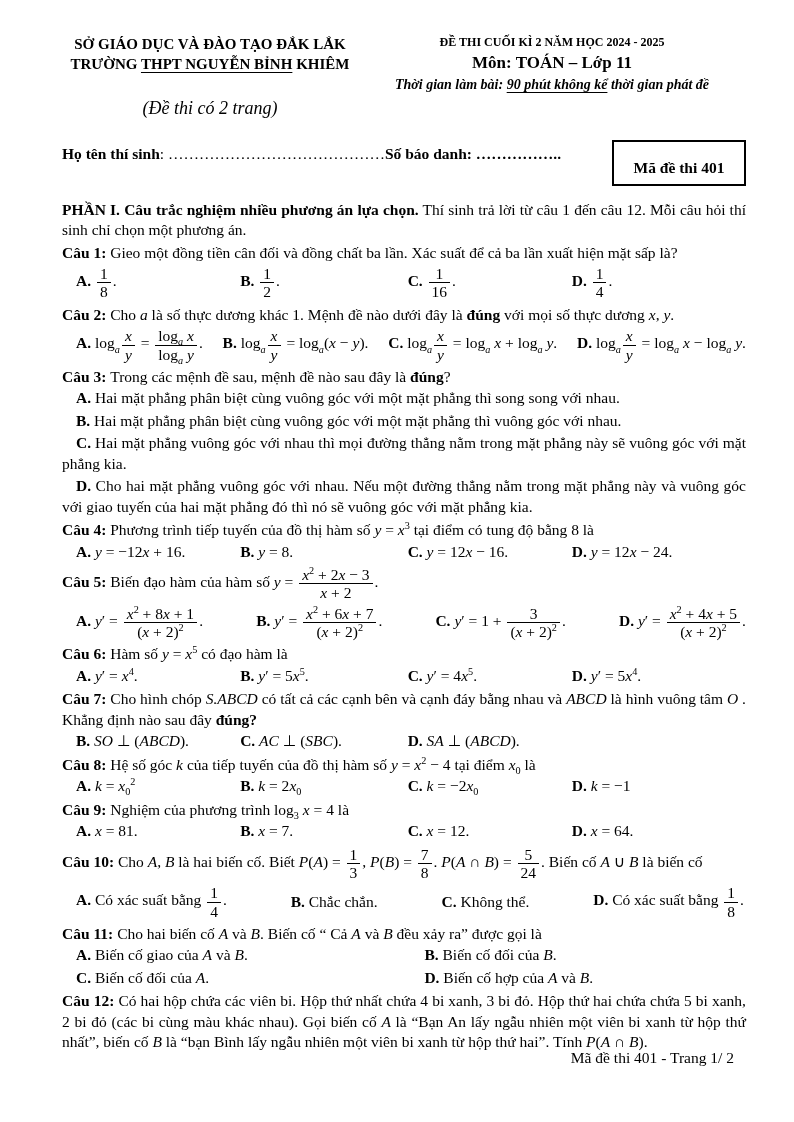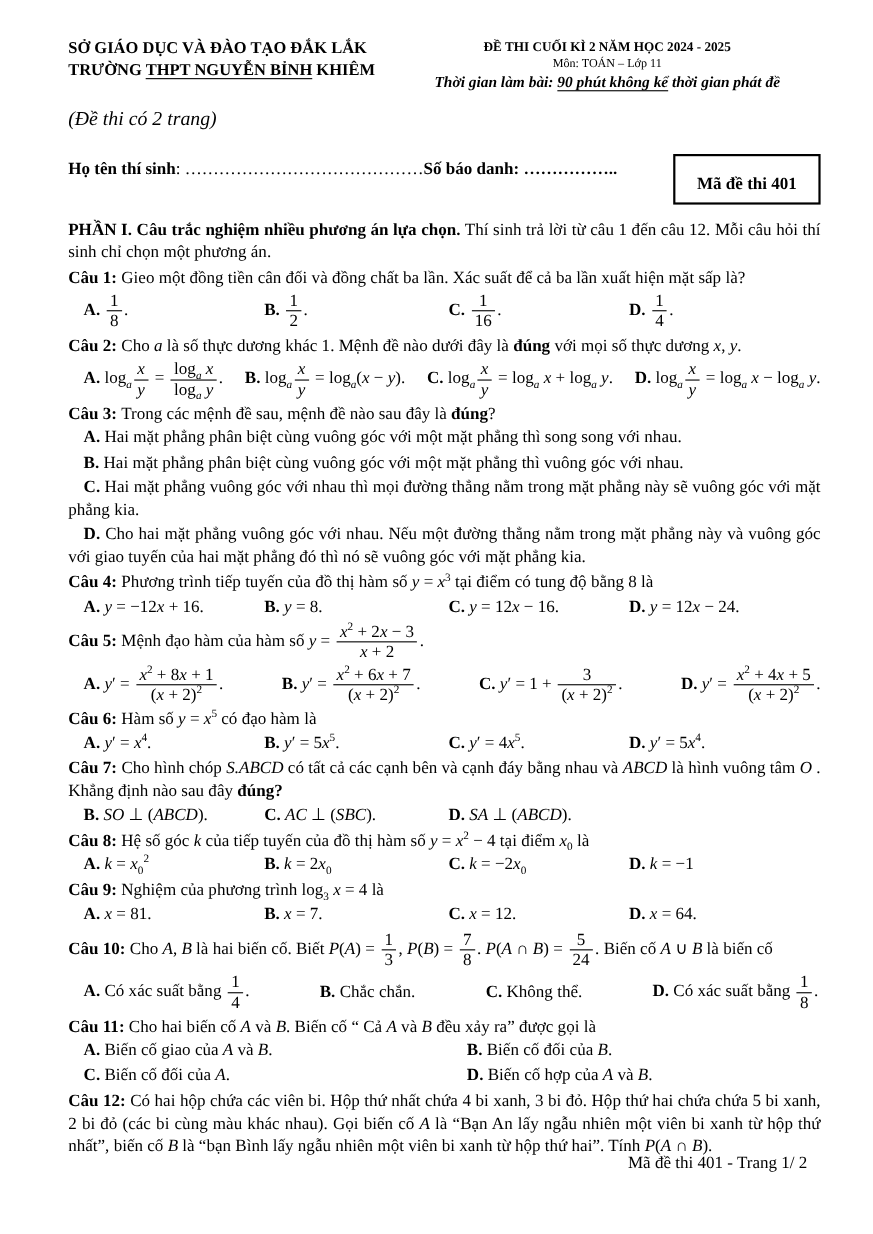--- a/index.html
+++ b/index.html
@@ -4,27 +4,27 @@
 <style>
   html,body{margin:0;padding:0;background:#fff;}
   body{
     width:794px;height:1122px;position:relative;
     color:#000;font-family:"Liberation Serif",serif;
     font-size:15.5px;line-height:1.32;
   }
   .page{position:absolute;inset:0;padding:34px 48px 0 62px;box-sizing:border-box;}
   
   .hdr{display:flex;align-items:flex-start;}
-  .hdr-left{width:296px;font-family:Liberation Serif, serif;}
+  .hdr-left{width:296px;text-align:center;font-family:Liberation Serif, serif;}
   .hdr-left .l1,.hdr-left .l2{font-weight:bold;font-size:15px;line-height:1.35;}
   .u-seg{text-decoration:underline;text-underline-offset:3px;}
   .pages-note{font-style:italic;margin-top:22px;font-size:18px;}
   .hdr-right{flex:1;text-align:center;}
   .hdr-right .t1{font-weight:bold;font-size:12px;line-height:1.4;}
-  .hdr-right .t2{font-weight:normal;font-size:11px;line-height:1.4;}
+  .hdr-right .t2{font-weight:bold;font-size:17px;line-height:1.4;}
   .hdr-right .t3{font-weight:bold;font-style:italic;font-size:14px;line-height:1.45;}
   
   .cand{display:flex;align-items:flex-start;margin-top:20px;}
   .cand .txt{white-space:nowrap;padding-top:4px;}
   .cand .lbl{font-weight:bold;}
   .code-box{
     border:2px solid #000;padding:16px 13px 5px;font-weight:bold;
     margin-left:auto;white-space:nowrap;text-align:center;min-width:104px;
   }
   
@@ -133,21 +133,21 @@
       <div class="question">
         <div class="q-stem"><span class="q-label">Câu 4: </span><span class="rt">Phương trình tiếp tuyến của đồ thị hàm số </span><span class="ri">y</span><span class="rt"> = </span><span class="ri">x</span><sup><span class="rt">3</span></sup><span class="rt"> tại điểm có tung độ bằng 8 là</span></div>
         <div class="opts-row4">
           <span class="opt"><span class="opt-label">A. </span><span class="ri">y</span><span class="rt"> = −12</span><span class="ri">x</span><span class="rt"> + 16.</span></span>
           <span class="opt"><span class="opt-label">B. </span><span class="ri">y</span><span class="rt"> = 8.</span></span>
           <span class="opt"><span class="opt-label">C. </span><span class="ri">y</span><span class="rt"> = 12</span><span class="ri">x</span><span class="rt"> − 16.</span></span>
           <span class="opt"><span class="opt-label">D. </span><span class="ri">y</span><span class="rt"> = 12</span><span class="ri">x</span><span class="rt"> − 24.</span></span>
         </div>
       </div>
       <div class="question">
-        <div class="q-stem"><span class="q-label">Câu 5: </span><span class="rt">Mệnh đạo hàm của hàm số </span><span class="ri">y</span><span class="rt"> = </span><span class="frac">
+        <div class="q-stem"><span class="q-label">Câu 5: </span><span class="rt">Biến đạo hàm của hàm số </span><span class="ri">y</span><span class="rt"> = </span><span class="frac">
             <span class="num"><span class="ri">x</span><sup><span class="rt">2</span></sup><span class="rt"> + 2</span><span class="ri">x</span><span class="rt"> − 3</span></span>
             <span class="den"><span class="ri">x</span><span class="rt"> + 2</span></span>
           </span><span class="rt">.</span></div>
         <div class="opts-inline">
           <span class="opt"><span class="opt-label">A. </span><span class="ri">y</span><span class="rt">′ = </span><span class="frac">
               <span class="num"><span class="ri">x</span><sup><span class="rt">2</span></sup><span class="rt"> + 8</span><span class="ri">x</span><span class="rt"> + 1</span></span>
               <span class="den"><span class="rt">(</span><span class="ri">x</span><span class="rt"> + 2)</span><sup><span class="rt">2</span></sup></span>
             </span><span class="rt">.</span></span>
           <span class="opt"><span class="opt-label">B. </span><span class="ri">y</span><span class="rt">′ = </span><span class="frac">
               <span class="num"><span class="ri">x</span><sup><span class="rt">2</span></sup><span class="rt"> + 6</span><span class="ri">x</span><span class="rt"> + 7</span></span>

